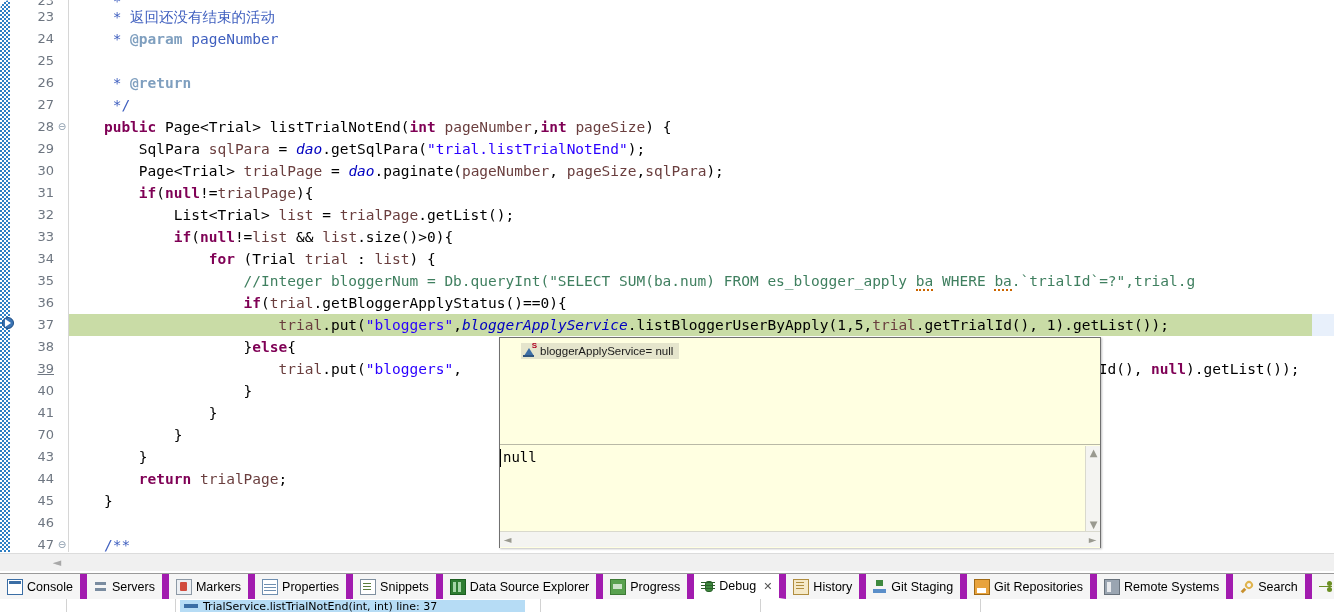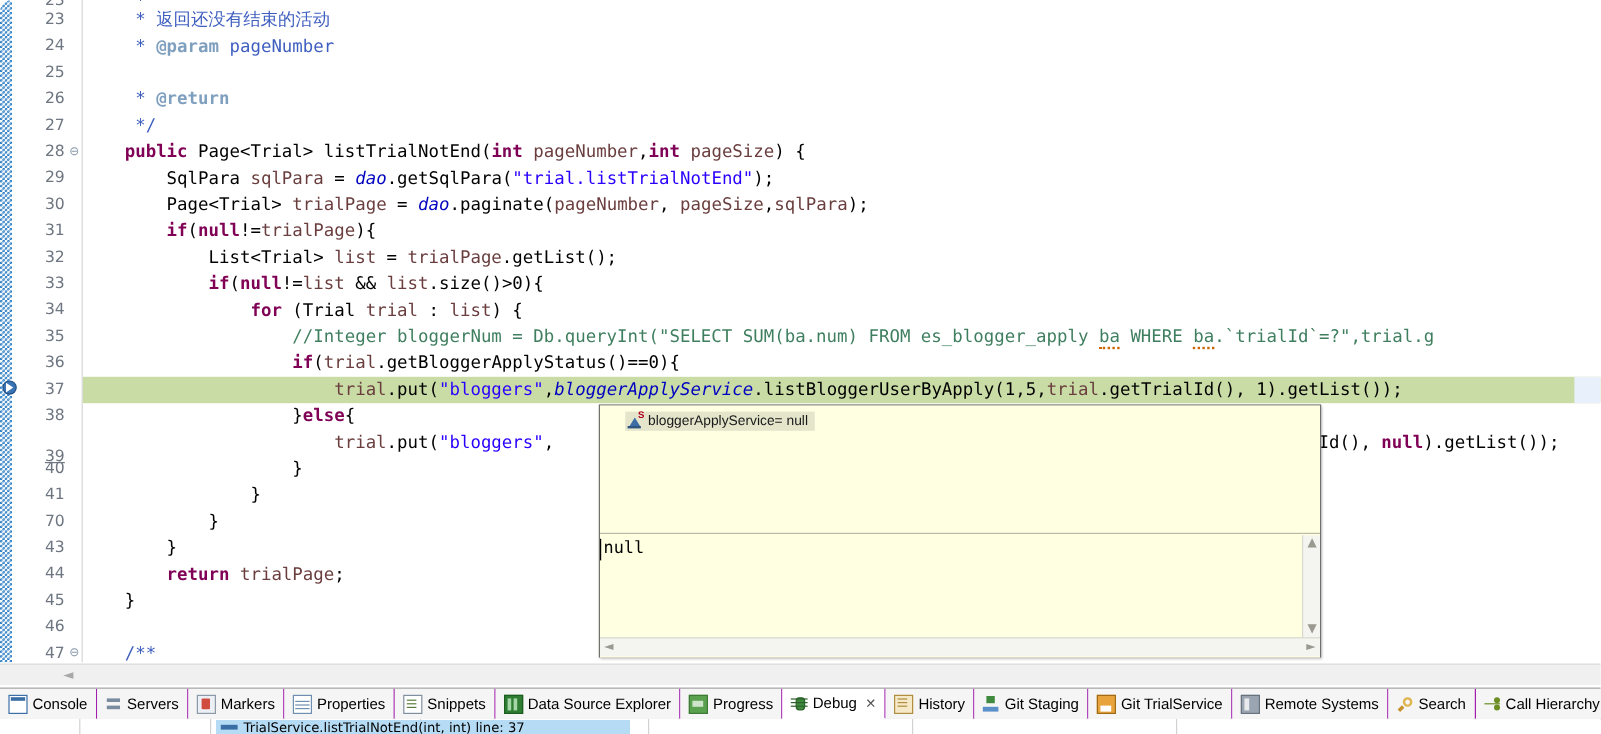--- a/index.html
+++ b/index.html
@@ -79,21 +79,21 @@
   
   .ed-hsb{position:absolute;left:0;top:553px;width:1334px;height:17px;background:#f0f0f0;
     border-top:1px solid #dcdcdc;}
   .ed-hsb .lar{position:absolute;left:50px;top:1px;width:14px;height:15px;line-height:15px;
     text-align:center;color:#a8a8a8;font-size:11px;font-family:"DejaVu Sans",sans-serif;}
 
   
   .tabbar{position:absolute;left:0;top:573px;width:1334px;height:25px;background:#f5f5f5;
     border-top:1px solid #9a9a9a;border-bottom:1px solid #9a9a9a;display:flex;align-items:stretch;}
   .tab{display:flex;align-items:center;gap:4px;padding:0 7px;height:25px;box-sizing:border-box;
-    border-right:1px solid #a21caf;font-size:12.5px;color:#000;white-space:nowrap;
+    border-right:7px solid #a21caf;font-size:12.5px;color:#000;white-space:nowrap;
     font-family:"Liberation Sans",sans-serif;background:#f5f5f5;}
   .tab.active{background:#ffffff;border-bottom:1px solid #fff;}
   .tab .lbl{font-size:12.5px;}
   .tab .close{font-size:11px;color:#555;margin-left:3px;font-family:"DejaVu Sans",sans-serif;}
   .ticon{width:14px;height:14px;position:relative;flex:0 0 14px;}
 
   
   .i-console{background:#fff;border:1px solid #3b6ea5;}
   .i-console:after{content:"";position:absolute;left:1px;top:1px;right:1px;height:3px;background:#3b6ea5;}
   .i-servers:before{content:"";position:absolute;left:1px;top:2px;width:11px;height:3px;background:#7a8ca0;}
@@ -172,21 +172,21 @@
       <div class="ln" style="top:138px;">29</div>
       <div class="ln" style="top:160px;">30</div>
       <div class="ln" style="top:182px;">31</div>
       <div class="ln" style="top:204px;">32</div>
       <div class="ln" style="top:226px;">33</div>
       <div class="ln" style="top:248px;">34</div>
       <div class="ln" style="top:270px;">35</div>
       <div class="ln" style="top:292px;">36</div>
       <div class="ln" style="top:314px;">37</div>
       <div class="ln" style="top:336px;">38</div>
-      <div class="ln" style="top:370px;text-decoration:underline;">39</div>
+      <div class="ln" style="top:358px;text-decoration:underline;">39</div>
       <div class="ln" style="top:380px;">40</div>
       <div class="ln" style="top:402px;">41</div>
       <div class="ln" style="top:424px;">70</div>
       <div class="ln" style="top:446px;">43</div>
       <div class="ln" style="top:468px;">44</div>
       <div class="ln" style="top:490px;">45</div>
       <div class="ln" style="top:512px;">46</div>
       <div class="ln" style="top:534px;">47</div>
       <div class="fold" style="top:534px;">⊖</div>
 
@@ -338,21 +338,21 @@
       <span class="lbl">History</span>
     </div>
 
     <div class="tab">
       <span class="ticon i-gitstaging"></span>
       <span class="lbl">Git Staging</span>
     </div>
 
     <div class="tab">
       <span class="ticon i-gitrepo"></span>
-      <span class="lbl">Git TrialService</span>
+      <span class="lbl">Git Repositories</span>
     </div>
 
     <div class="tab">
       <span class="ticon i-remote"></span>
       <span class="lbl">Remote Systems</span>
     </div>
 
     <div class="tab">
       <span class="ticon i-search"></span>
       <span class="lbl">Search</span>

